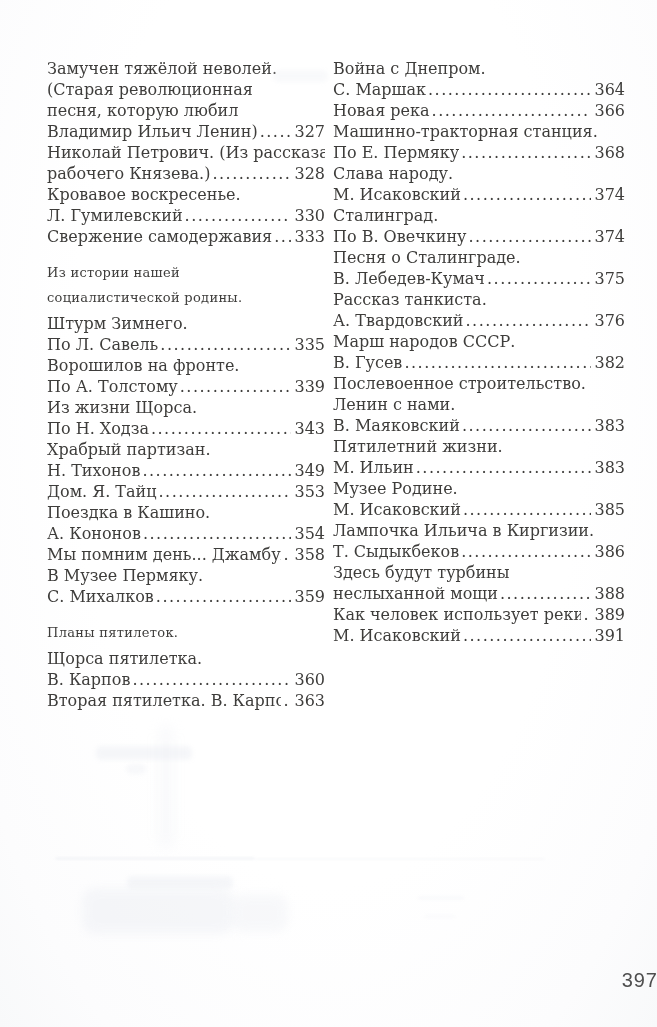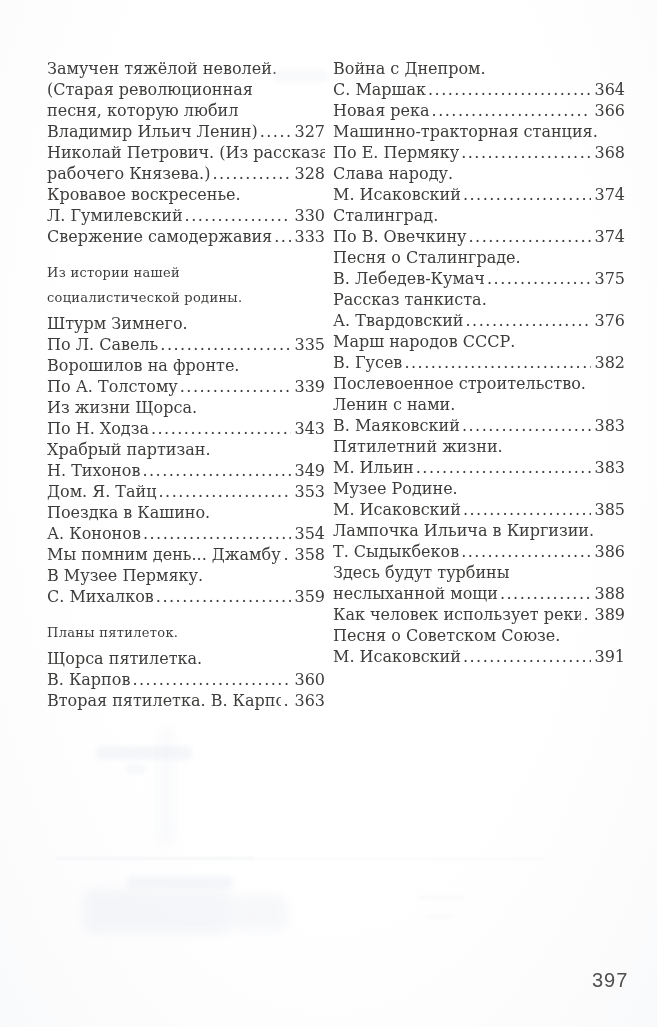--- a/index.html
+++ b/index.html
@@ -67,22 +67,23 @@
   .g-rule1    { left: 55px;  top: 857px; width: 200px; height: 3px;  opacity: .5;  filter: blur(1px); }
   .g-rule2    { left: 255px; top: 858px; width: 290px; height: 2px;  opacity: .28; filter: blur(1px); }
   .g-text2    { left: 127px; top: 876px; width: 106px; height: 13px; opacity: .5;  filter: blur(2px); }
   .g-blob1    { left: 82px;  top: 888px; width: 152px; height: 46px; opacity: .5;  filter: blur(5px); border-radius: 14px; }
   .g-blob2    { left: 232px; top: 894px; width: 56px;  height: 38px; opacity: .4;  filter: blur(5px); border-radius: 12px; }
   .g-dash1    { left: 418px; top: 896px; width: 46px;  height: 4px;  opacity: .28; filter: blur(1.5px); }
   .g-dash2    { left: 424px; top: 915px; width: 32px;  height: 3px;  opacity: .22; filter: blur(1.5px); }
 
   .folio {
     position: absolute;
-    left: 592px; top: 969px;
+    left: 608px; top: 969px;
     width: 50px;
+    text-align: right;
     font-family: "Liberation Sans", "DejaVu Sans", sans-serif;
     font-size: 20px;
     letter-spacing: 1px;
     color: var(--folio, #4f4f4f);
   }
 </style>
 </head>
 <body>
 
 <div class="page">
@@ -300,23 +301,20 @@
       </div>
       <div class="line">
         <span class="parts"><span>неслыханной мощи</span></span>
         <span class="leader"></span>
         <span class="pg">388</span>
       </div>
       <div class="line">
         <span class="parts"><span>Как человек использует реки</span></span>
         <span class="leader"></span>
         <span class="pg">389</span>
-      </div>
-      <div class="line">
-        <span class="parts"><span>Песня о Советском Союзе.</span></span>
       </div>
       <div class="line">
         <span class="parts"><span class="it">М. Исаковский</span></span>
         <span class="leader"></span>
         <span class="pg">391</span>
       </div>
     </div>
 
   <div class="ghost g-topright"></div>
   <div class="ghost g-text1"></div>

